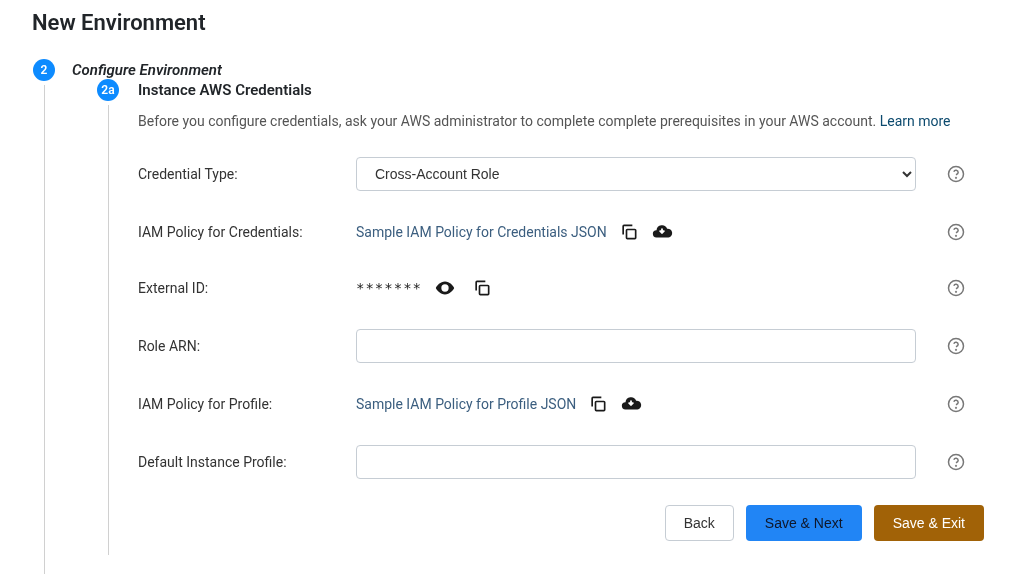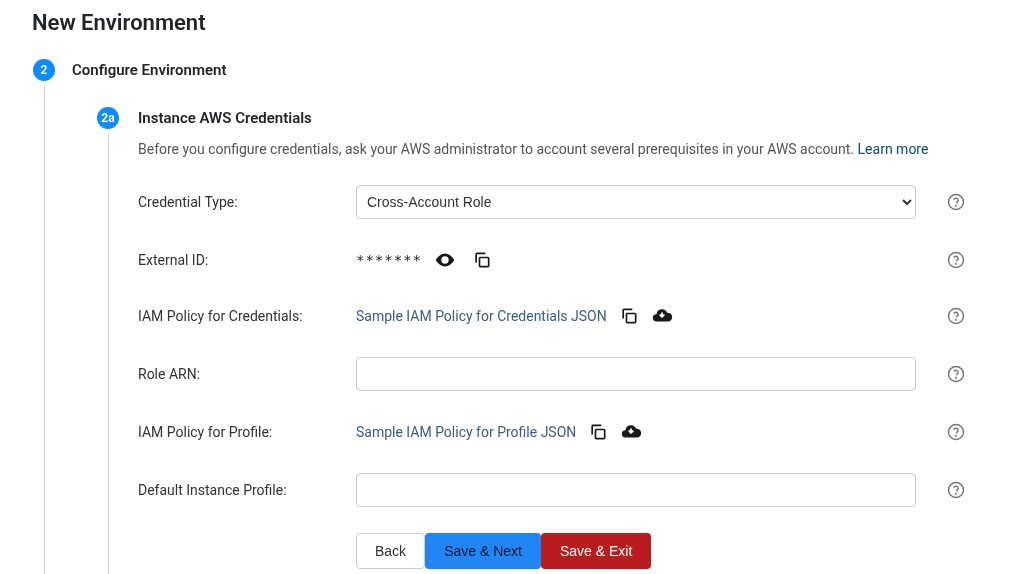--- a/index.html
+++ b/index.html
@@ -52,21 +52,21 @@
     flex-grow: 1;
     margin-top: 4px;
   }
   .step-body {
     padding-top: 2px;
     flex: 1;
   }
   .step-title {
     font-weight: 600;
     font-size: 15px;
-    margin-bottom: 28px;
+    font-style: italic;
   }
   .substep {
     display: flex;
     align-items: flex-start;
     margin-left: 24px;
   }
   .sub-rail {
     display: flex;
     flex-direction: column;
     align-items: center;
@@ -108,21 +108,21 @@
     display: flex;
     align-items: center;
     gap: 12px;
     max-width: 560px;
   }
   select, input[type="text"] {
     width: 100%;
     height: 34px;
     border: 1px solid #c6cdd4;
     border-radius: 4px;
-    padding: 4px 6px;
+    padding: 4px 14px;
     font-size: 14px;
     background: #fff;
     color: #333;
   }
   select {
     appearance: auto;
   }
   .help-icon {
     flex-shrink: 0;
     margin-left: 20px;
@@ -142,22 +142,23 @@
     align-items: center;
     color: #1a1a1a;
   }
   .external-id-value {
     font-family: monospace;
     letter-spacing: 1px;
     color: #222;
   }
   .actions {
     display: flex;
-    gap: 0;
+    gap: 12px;
     margin-left: 218px;
+    justify-content: flex-end;
   }
   .btn {
     height: 36px;
     padding: 0 18px;
     border-radius: 4px;
     font-size: 14px;
     font-weight: 500;
     cursor: pointer;
     border: 1px solid transparent;
     display: inline-flex;
@@ -166,21 +167,21 @@
   .btn-default {
     background: #fff;
     border-color: #c6cdd4;
     color: #333;
   }
   .btn-primary {
     background: #2185f5;
     color: #0f172a;
   }
   .btn-dark {
-    background: #b91c1c;
+    background: #a16207;
     color: #fff;
   }
   .row-outer {
     display: flex;
     align-items: center;
     gap: 9px;
   }
   .row-main {
     display: flex;
     align-items: center;
@@ -203,30 +204,58 @@
       <div class="step-title">Configure Environment</div>
 
       <div class="substep">
         <div class="sub-rail">
           <div class="badge">2a</div>
           <div class="vline" style="height:450px"></div>
         </div>
         <div class="sub-body">
           <div class="sub-title">Instance AWS Credentials</div>
           <div class="intro">
-            <span>Before you configure credentials, ask your AWS administrator to account several prerequisites in your AWS account. </span><a>Learn more</a>
+            <span>Before you configure credentials, ask your AWS administrator to complete complete prerequisites in your AWS account. </span><a>Learn more</a>
           </div>
 
           <div class="row-outer form-row">
             <div class="row-main">
               <div class="form-label">Credential Type:</div>
               <div class="form-control-wrap">
                 <select>
                   <option>Cross-Account Role</option>
                 </select>
+              </div>
+            </div>
+            <span class="help-icon">
+              <svg width="18" height="18" viewBox="0 0 24 24" fill="none" stroke="currentColor" stroke-width="2">
+                  <circle cx="12" cy="12" r="10"></circle>
+                  <path d="M9.1 9a3 3 0 015.8 1c0 2-3 3-3 3"></path>
+                  <circle cx="12" cy="17" r="0.5" fill="currentColor"></circle>
+                </svg>
+            </span>
+          </div>
+
+          <div class="row-outer form-row">
+            <div class="row-main">
+              <div class="form-label">IAM Policy for Credentials:</div>
+              <div class="form-control-wrap">
+                <span class="link-text">Sample IAM Policy for Credentials JSON</span>
+                <span class="icon-btn">
+                  <svg width="20" height="20" viewBox="0 0 24 24" fill="none" stroke="currentColor" stroke-width="2">
+                      <rect x="9" y="9" width="11" height="11" rx="1"></rect>
+                      <path d="M5 15V5a1 1 0 011-1h10"></path>
+                    </svg>
+                </span>
+                <span class="icon-btn">
+                  <svg width="22" height="22" viewBox="0 0 24 24" fill="currentColor">
+                      <path d="M19 18H6a4 4 0 010-8 6 6 0 0111.6-1.5A4.5 4.5 0 0119 18z"></path>
+                      <path fill="#fff" d="M12 9v4m0 0l-2-2m2 2l2-2" stroke="#fff" stroke-width="2" stroke-linecap="round"></path>
+                    </svg>
+                </span>
               </div>
             </div>
             <span class="help-icon">
               <svg width="18" height="18" viewBox="0 0 24 24" fill="none" stroke="currentColor" stroke-width="2">
                   <circle cx="12" cy="12" r="10"></circle>
                   <path d="M9.1 9a3 3 0 015.8 1c0 2-3 3-3 3"></path>
                   <circle cx="12" cy="17" r="0.5" fill="currentColor"></circle>
                 </svg>
             </span>
           </div>
@@ -239,48 +268,20 @@
                 <span class="icon-btn">
                   <svg width="22" height="22" viewBox="0 0 24 24" fill="currentColor">
                       <path d="M12 5c-5 0-9 4.5-10 7 1 2.5 5 7 10 7s9-4.5 10-7c-1-2.5-5-7-10-7zm0 11a4 4 0 110-8 4 4 0 010 8z"></path>
                       <circle cx="12" cy="12" r="2" fill="#fff"></circle>
                     </svg>
                 </span>
                 <span class="icon-btn" style="margin-left:4px">
                   <svg width="20" height="20" viewBox="0 0 24 24" fill="none" stroke="currentColor" stroke-width="2">
                       <rect x="9" y="9" width="11" height="11" rx="1"></rect>
                       <path d="M5 15V5a1 1 0 011-1h10"></path>
-                    </svg>
-                </span>
-              </div>
-            </div>
-            <span class="help-icon">
-              <svg width="18" height="18" viewBox="0 0 24 24" fill="none" stroke="currentColor" stroke-width="2">
-                  <circle cx="12" cy="12" r="10"></circle>
-                  <path d="M9.1 9a3 3 0 015.8 1c0 2-3 3-3 3"></path>
-                  <circle cx="12" cy="17" r="0.5" fill="currentColor"></circle>
-                </svg>
-            </span>
-          </div>
-
-          <div class="row-outer form-row">
-            <div class="row-main">
-              <div class="form-label">IAM Policy for Credentials:</div>
-              <div class="form-control-wrap">
-                <span class="link-text">Sample IAM Policy for Credentials JSON</span>
-                <span class="icon-btn">
-                  <svg width="20" height="20" viewBox="0 0 24 24" fill="none" stroke="currentColor" stroke-width="2">
-                      <rect x="9" y="9" width="11" height="11" rx="1"></rect>
-                      <path d="M5 15V5a1 1 0 011-1h10"></path>
-                    </svg>
-                </span>
-                <span class="icon-btn">
-                  <svg width="22" height="22" viewBox="0 0 24 24" fill="currentColor">
-                      <path d="M19 18H6a4 4 0 010-8 6 6 0 0111.6-1.5A4.5 4.5 0 0119 18z"></path>
-                      <path fill="#fff" d="M12 9v4m0 0l-2-2m2 2l2-2" stroke="#fff" stroke-width="2" stroke-linecap="round"></path>
                     </svg>
                 </span>
               </div>
             </div>
             <span class="help-icon">
               <svg width="18" height="18" viewBox="0 0 24 24" fill="none" stroke="currentColor" stroke-width="2">
                   <circle cx="12" cy="12" r="10"></circle>
                   <path d="M9.1 9a3 3 0 015.8 1c0 2-3 3-3 3"></path>
                   <circle cx="12" cy="17" r="0.5" fill="currentColor"></circle>
                 </svg>

